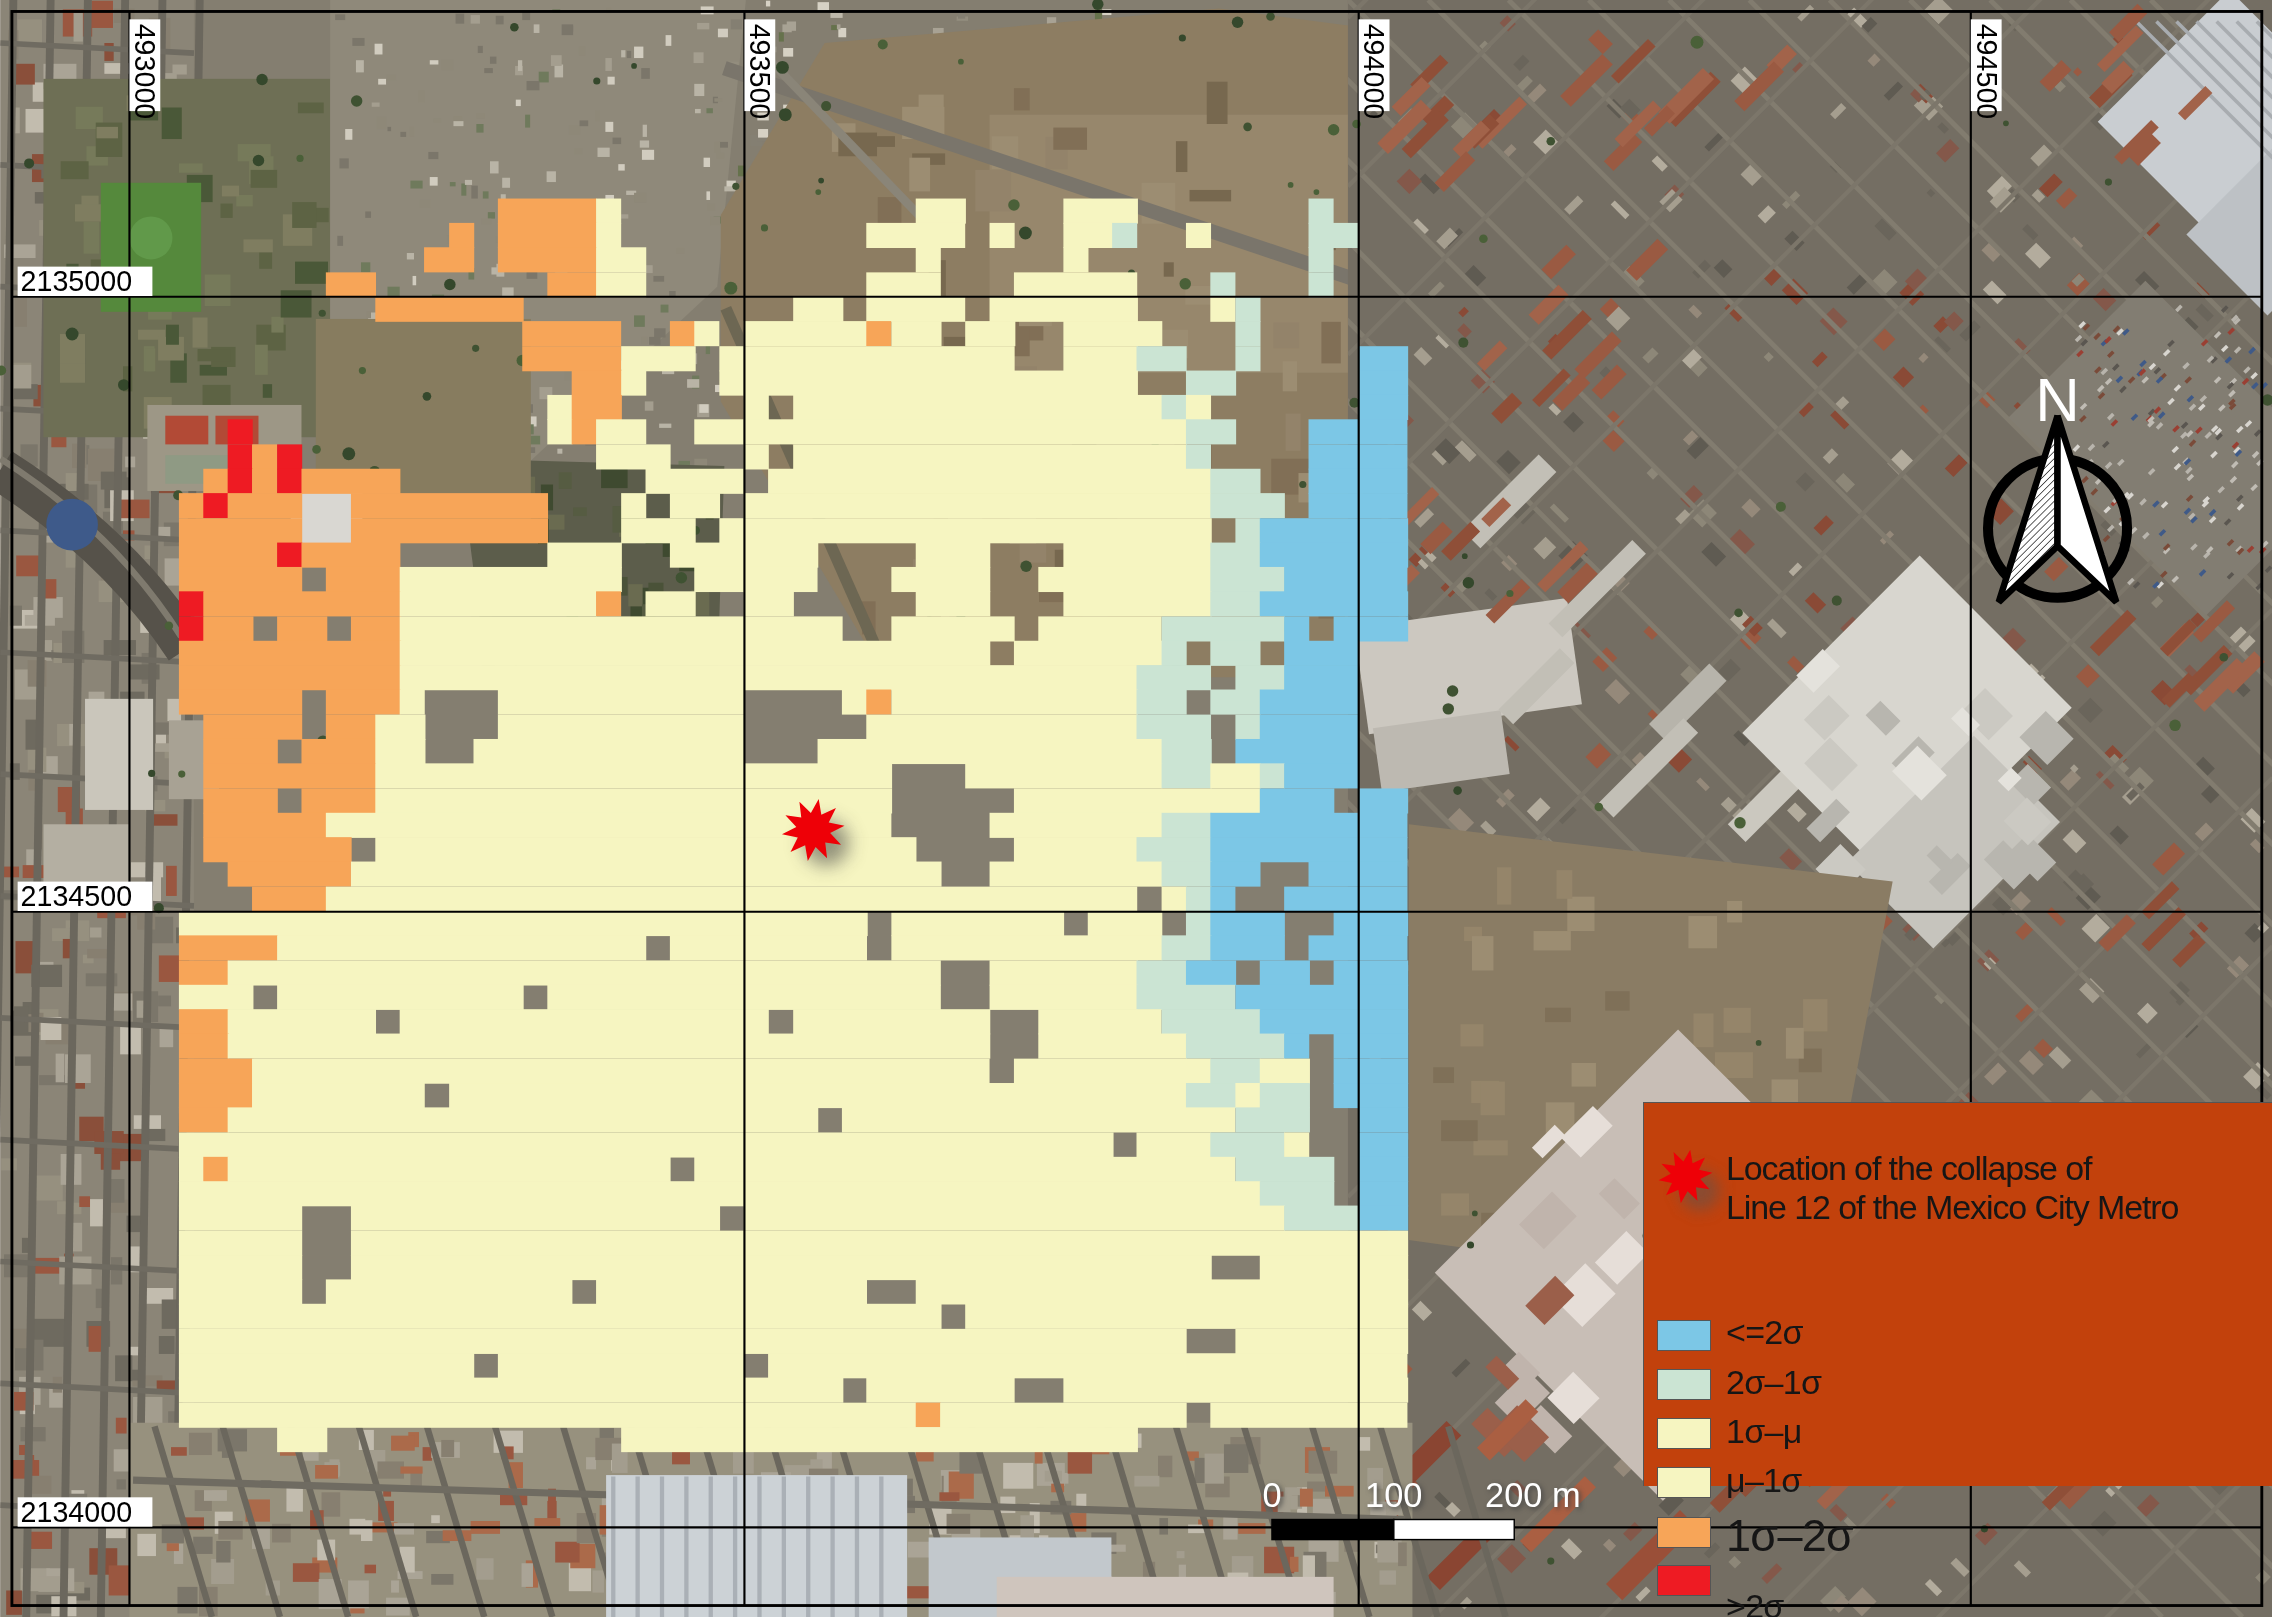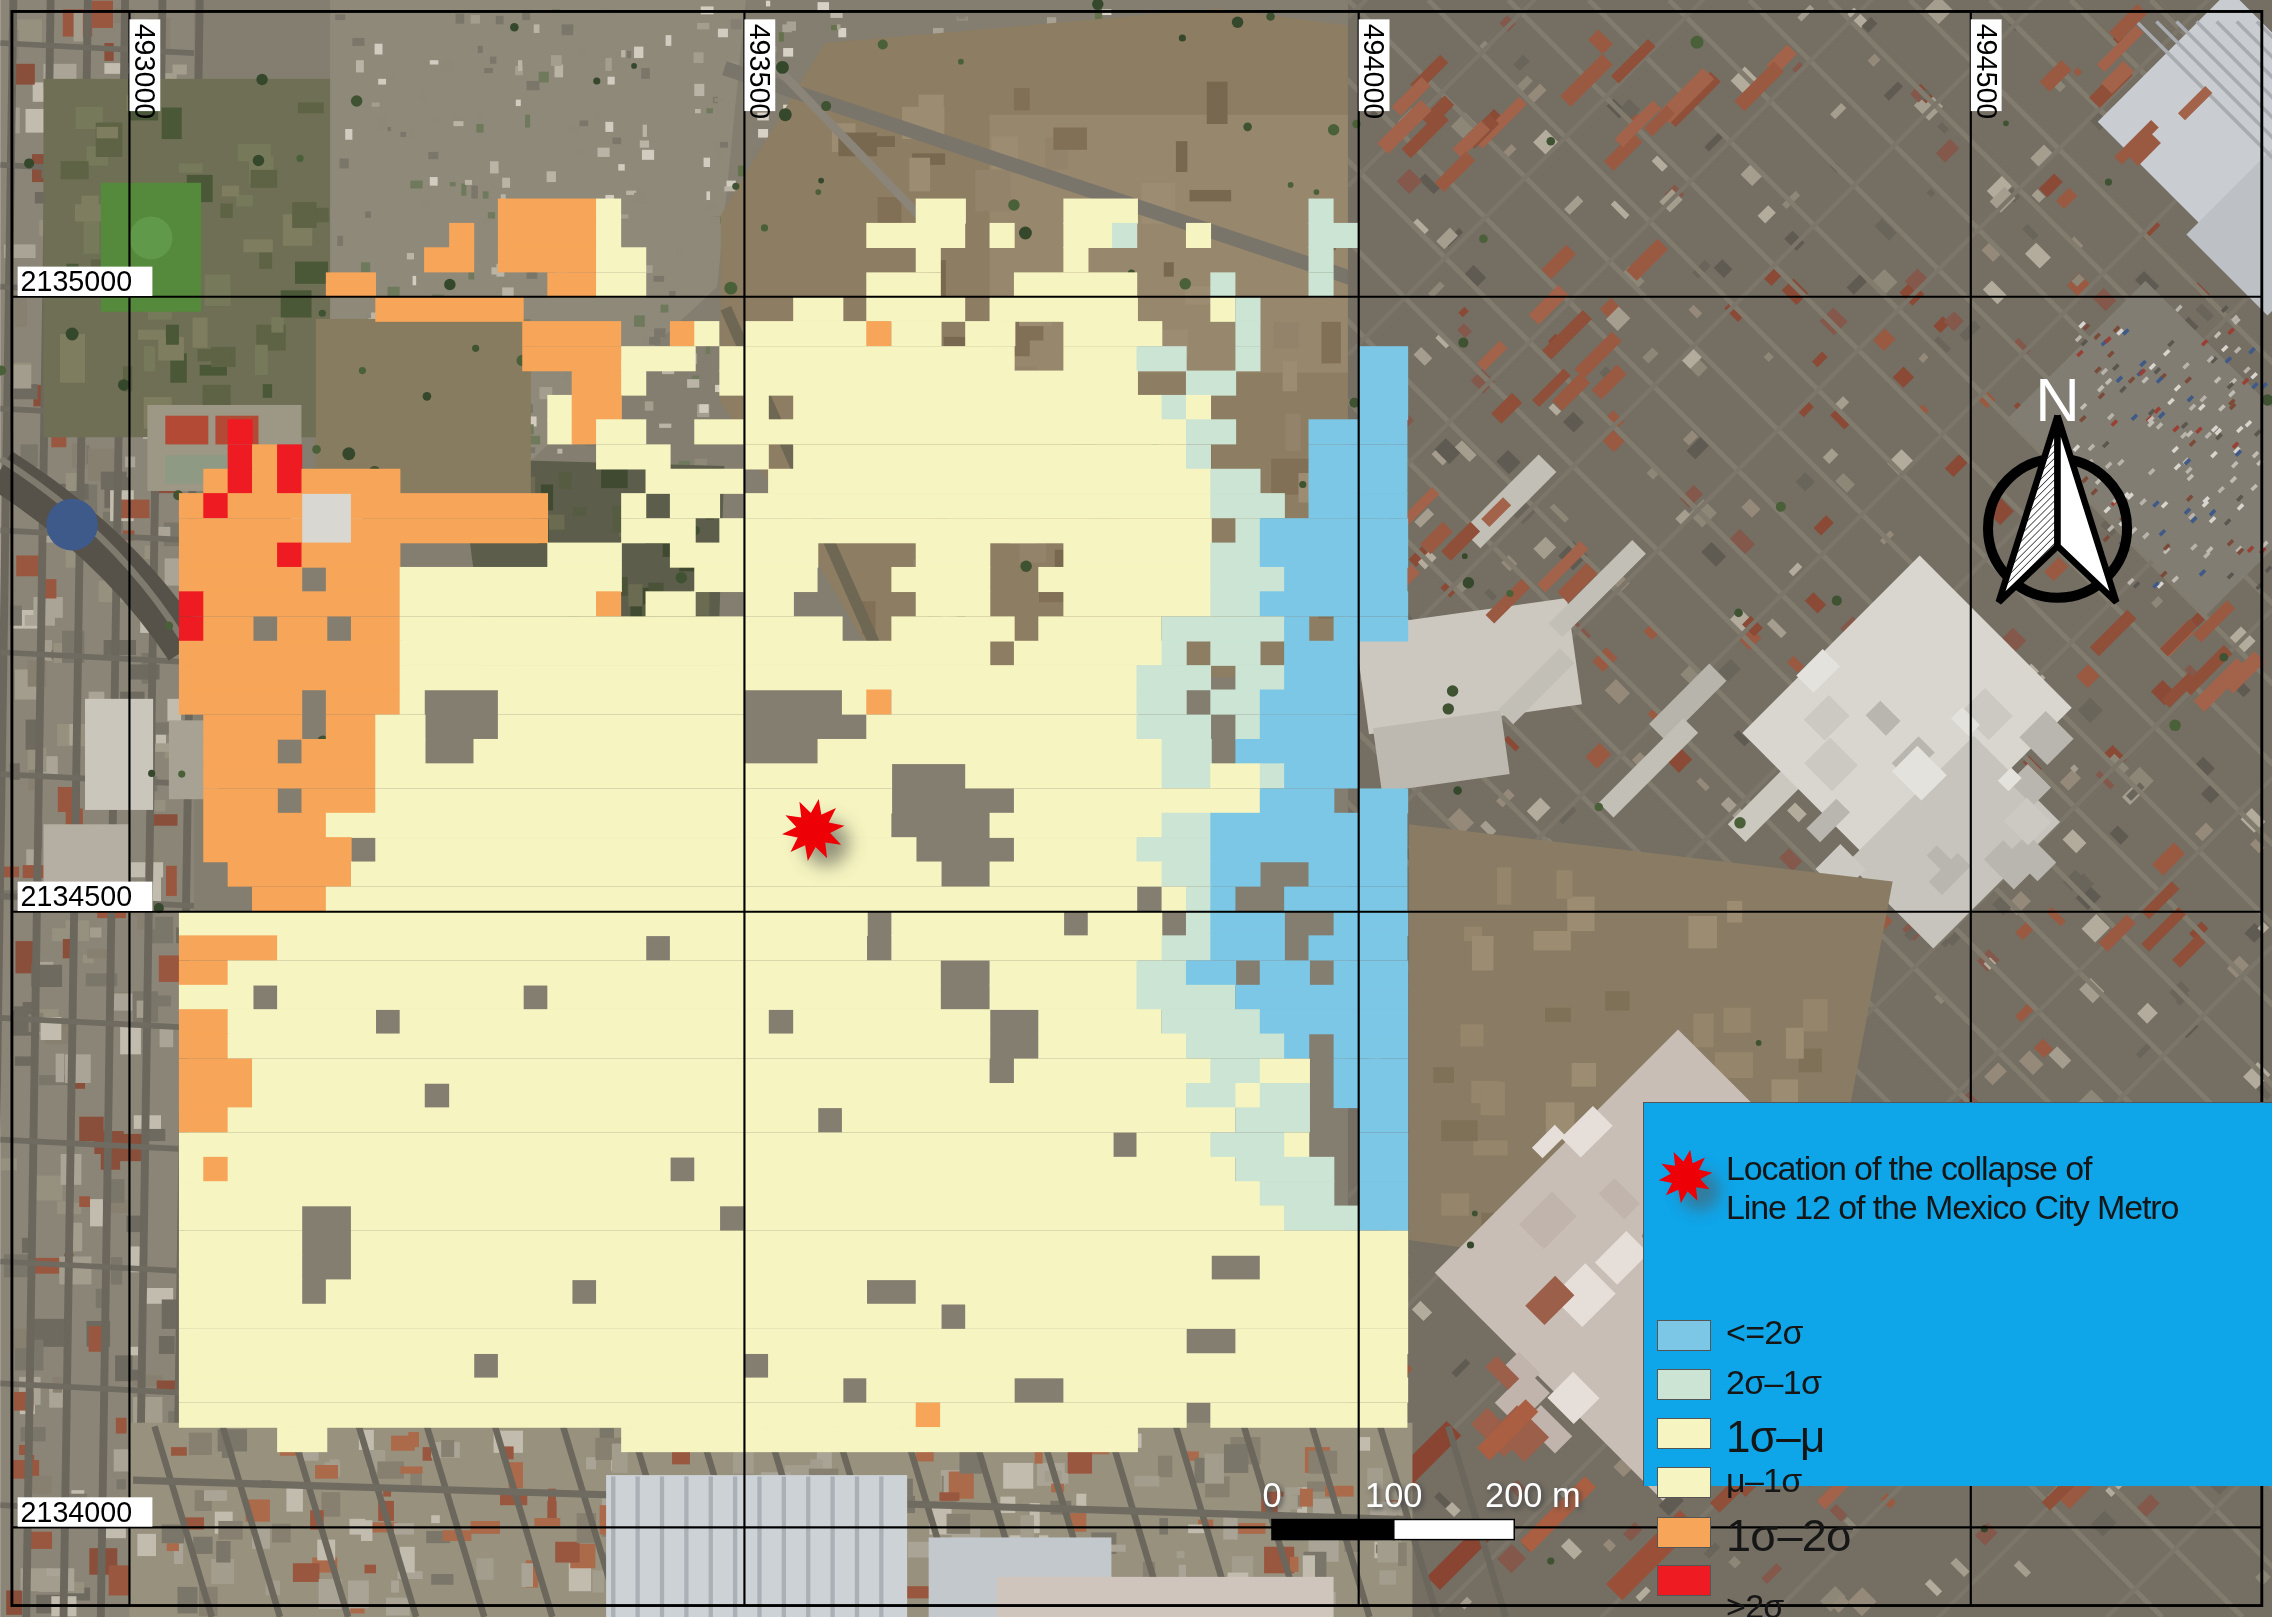--- a/index.html
+++ b/index.html
@@ -2526,36 +2526,36 @@
 <g>
         <rect x="24" y="1230" width="188" height="41" fill="#fff"></rect>
         <text x="28" y="1264" font-size="40" fill="#000" font-family="Liberation Sans, sans-serif">2134500</text>
       </g>
 <g>
         <rect x="24" y="2089" width="188" height="41" fill="#fff"></rect>
         <text x="28" y="2123" font-size="40" fill="#000" font-family="Liberation Sans, sans-serif">2134000</text>
       </g>
 </svg>
 
-<div style="position:absolute;left:1643px;top:1102px;width:629px;height:384px;background:#0ea5e9;border-left:1.4px solid #555;border-top:1.4px solid #555;font-family:'Liberation Sans', sans-serif;color:#161616;">
+<div style="position:absolute;left:1643px;top:1102px;width:629px;height:384px;background:#c2410c;border-left:1.4px solid #555;border-top:1.4px solid #555;font-family:'Liberation Sans', sans-serif;color:#161616;">
 
 <svg style="position:absolute;left:10px;top:37px" width="93" height="90" viewBox="0 0 130 126">
         <path d="M50.6,13.6 L53.9,32.5 L71.3,24.6 L62.9,41.8 L81.6,45.7 L64.7,54.6 L77.6,68.8 L58.6,66.1 L60.7,85.2 L46.9,71.8 L37.4,88.4 L34.1,69.5 L16.7,77.4 L25.1,60.2 L6.4,56.3 L23.3,47.4 L10.4,33.2 L29.4,35.9 L27.3,16.8 L41.1,30.2 Z" transform="translate(20 20)" fill="#555555" opacity="0.5" filter="url(#blur7)"></path>
         <path d="M50.6,13.6 L53.9,32.5 L71.3,24.6 L62.9,41.8 L81.6,45.7 L64.7,54.6 L77.6,68.8 L58.6,66.1 L60.7,85.2 L46.9,71.8 L37.4,88.4 L34.1,69.5 L16.7,77.4 L25.1,60.2 L6.4,56.3 L23.3,47.4 L10.4,33.2 L29.4,35.9 L27.3,16.8 L41.1,30.2 Z" fill="#ee0007"></path>
       </svg>
 
 <div style="position:absolute;left:82px;top:46px;font-size:34px;line-height:39px;letter-spacing:-1.1px">Location of the collapse of<br>Line 12 of the Mexico City Metro</div>
 
 
 <div style="position:absolute;left:13px;top:217px;width:54px;height:31px;background:#7cc7e6;border:0.7px solid #555"></div>
 <div style="position:absolute;left:82px;top:210px;font-size:34px;letter-spacing:-0.7px">&lt;=2σ</div>
 <div style="position:absolute;left:13px;top:266px;width:54px;height:31px;background:#cbe4d3;border:0.7px solid #555"></div>
 <div style="position:absolute;left:82px;top:260px;font-size:34px;letter-spacing:-0.7px">2σ–1σ</div>
 <div style="position:absolute;left:13px;top:315px;width:54px;height:31px;background:#f6f5c1;border:0.7px solid #555"></div>
-<div style="position:absolute;left:82px;top:309px;font-size:44px;letter-spacing:-0.7px">1σ–μ</div>
+<div style="position:absolute;left:82px;top:309px;font-size:34px;letter-spacing:-0.7px">1σ–μ</div>
 <div style="position:absolute;left:13px;top:364px;width:54px;height:31px;background:#f6f5c1;border:0.7px solid #555"></div>
 <div style="position:absolute;left:82px;top:358px;font-size:34px;letter-spacing:-0.7px">μ–1σ</div>
 <div style="position:absolute;left:13px;top:414px;width:54px;height:31px;background:#f7a558;border:0.7px solid #555"></div>
 <div style="position:absolute;left:82px;top:407px;font-size:45px;letter-spacing:-0.7px">1σ–2σ</div>
 <div style="position:absolute;left:13px;top:462px;width:54px;height:31px;background:#ee1b23;border:0.7px solid #555"></div>
 <div style="position:absolute;left:82px;top:484px;font-size:34px;letter-spacing:-0.7px">&gt;2σ</div>
 </div>
 </div>
 
 </body></html>

